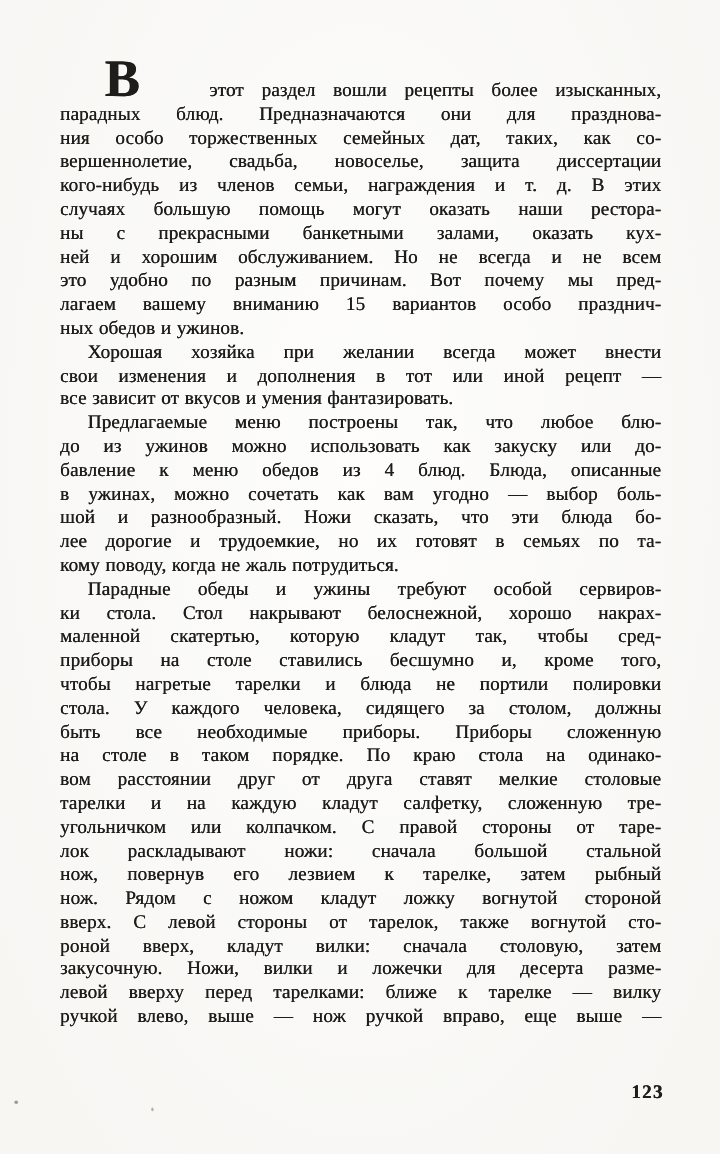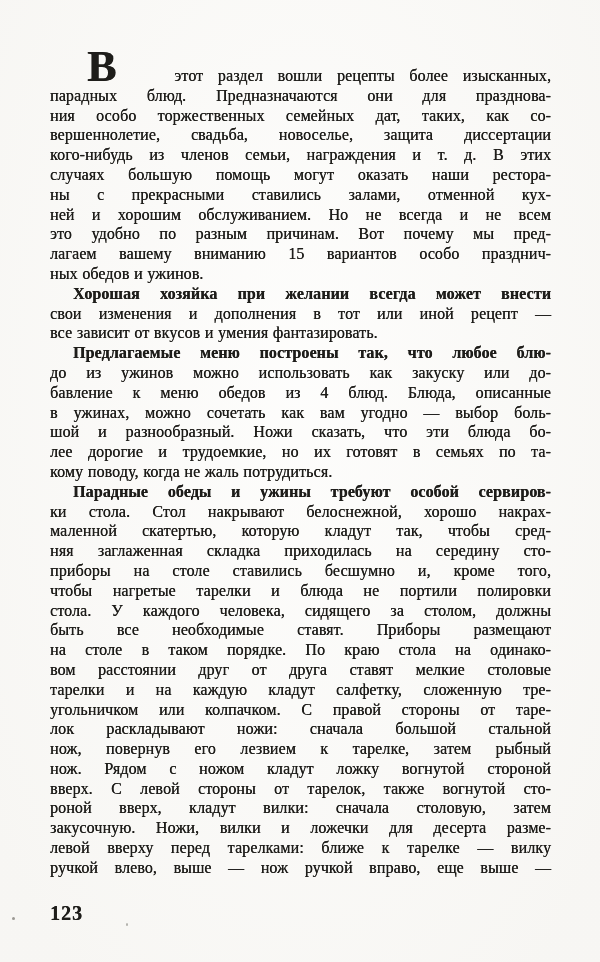--- a/index.html
+++ b/index.html
@@ -36,39 +36,38 @@
     letter-spacing: 0.1px;
     word-spacing: 0.5px;
     text-shadow: 0.25px 0 0 currentColor;
     white-space: normal;
   }
   .line.end {
     text-align-last: left;
   }
   .line.indent {
     text-indent: 23px;
-    font-weight: bold;
   }
   .dropcap {
     font-size: 44px;
     font-weight: bold;
     line-height: 0;
     vertical-align: baseline;
     margin-left: 37px;
     margin-right: 58px;
     letter-spacing: 0;
     text-shadow: 0.4px 0 0 currentColor;
   }
   .pagenum {
     position: absolute;
     left: 50px;
     top: 902px;
     width: 503px;
-    text-align: left;
-    font-size: 20px;
+    text-align: right;
+    font-size: 16px;
     font-weight: bold;
     letter-spacing: 1px;
     text-shadow: 0.3px 0 0 currentColor;
   }
   .speck {
     position: absolute;
     background: #6a675f;
     border-radius: 50%;
     opacity: 0.65;
   }
@@ -80,21 +79,21 @@
 
 <div class="page">
   <div class="textblock" id="text-container">
       <div>
         <div class="line"><span class="dropcap">В</span>этот раздел вошли рецепты более изысканных,</div>
         <div class="line">парадных блюд. Предназначаются они для празднова-</div>
         <div class="line">ния особо торжественных семейных дат, таких, как со-</div>
         <div class="line">вершеннолетие, свадьба, новоселье, защита диссертации</div>
         <div class="line">кого-нибудь из членов семьи, награждения и т. д. В этих</div>
         <div class="line">случаях большую помощь могут оказать наши рестора-</div>
-        <div class="line">ны с прекрасными ставились залами, отменной кух-</div>
+        <div class="line">ны с прекрасными банкетными залами, оказать кух-</div>
         <div class="line">ней и хорошим обслуживанием. Но не всегда и не всем</div>
         <div class="line">это удобно по разным причинам. Вот почему мы пред-</div>
         <div class="line">лагаем вашему вниманию 15 вариантов особо празднич-</div>
         <div class="line end">ных обедов и ужинов.</div>
       </div>
       <div>
         <div class="line indent">Хорошая хозяйка при желании всегда может внести</div>
         <div class="line">свои изменения и дополнения в тот или иной рецепт —</div>
         <div class="line end">все зависит от вкусов и умения фантазировать.</div>
       </div>
@@ -104,25 +103,24 @@
         <div class="line">бавление к меню обедов из 4 блюд. Блюда, описанные</div>
         <div class="line">в ужинах, можно сочетать как вам угодно — выбор боль-</div>
         <div class="line">шой и разнообразный. Ножи сказать, что эти блюда бо-</div>
         <div class="line">лее дорогие и трудоемкие, но их готовят в семьях по та-</div>
         <div class="line end">кому поводу, когда не жаль потрудиться.</div>
       </div>
       <div>
         <div class="line indent">Парадные обеды и ужины требуют особой сервиров-</div>
         <div class="line">ки стола. Стол накрывают белоснежной, хорошо накрах-</div>
         <div class="line">маленной скатертью, которую кладут так, чтобы сред-</div>
-        <div class="line">няя заглаженная складка приходилась на середину сто-</div>
         <div class="line">приборы на столе ставились бесшумно и, кроме того,</div>
         <div class="line">чтобы нагретые тарелки и блюда не портили полировки</div>
         <div class="line">стола. У каждого человека, сидящего за столом, должны</div>
-        <div class="line">быть все необходимые ставят. Приборы размещают</div>
+        <div class="line">быть все необходимые приборы. Приборы сложенную</div>
         <div class="line">на столе в таком порядке. По краю стола на одинако-</div>
         <div class="line">вом расстоянии друг от друга ставят мелкие столовые</div>
         <div class="line">тарелки и на каждую кладут салфетку, сложенную тре-</div>
         <div class="line">угольничком или колпачком. С правой стороны от таре-</div>
         <div class="line">лок раскладывают ножи: сначала большой стальной</div>
         <div class="line">нож, повернув его лезвием к тарелке, затем рыбный</div>
         <div class="line">нож. Рядом с ножом кладут ложку вогнутой стороной</div>
         <div class="line">вверх. С левой стороны от тарелок, также вогнутой сто-</div>
         <div class="line">роной вверх, кладут вилки: сначала столовую, затем</div>
         <div class="line">закусочную. Ножи, вилки и ложечки для десерта разме-</div>

